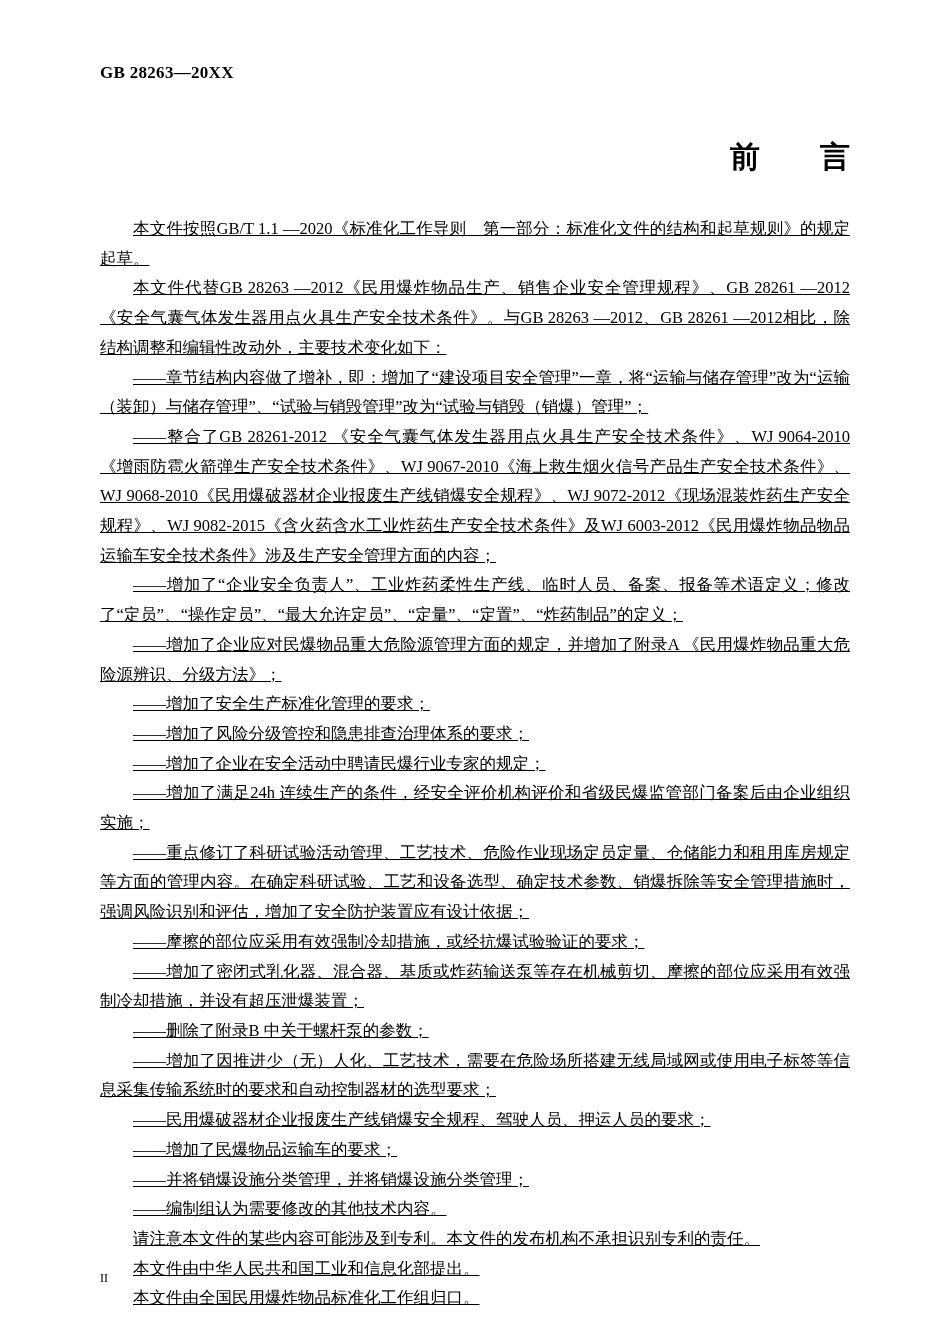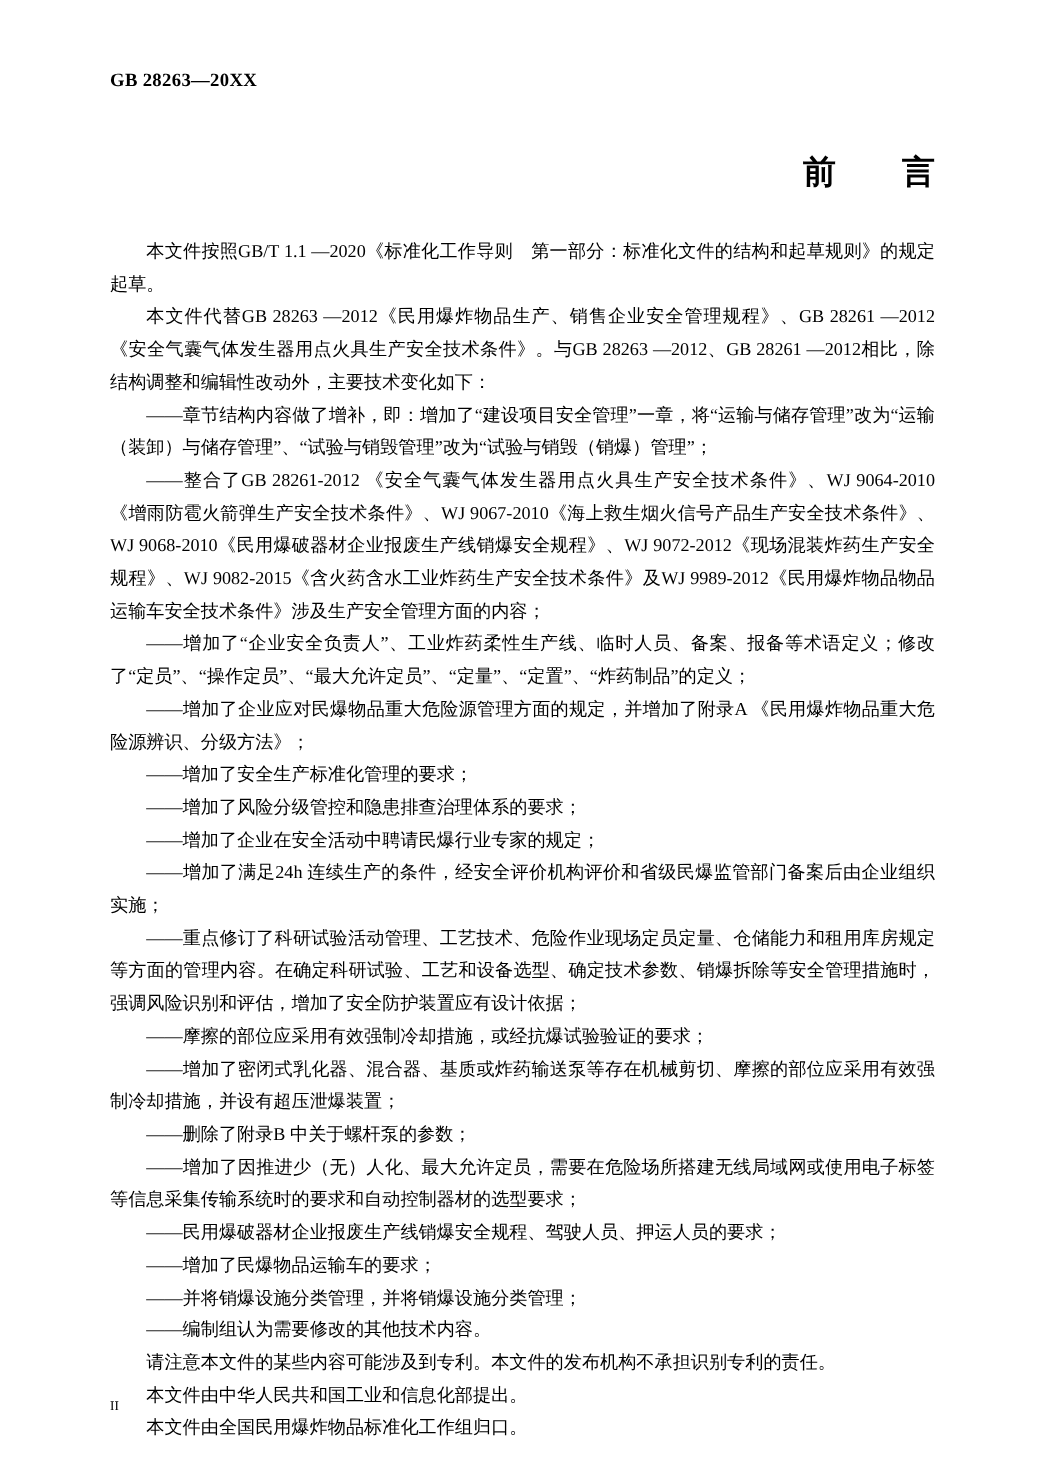--- a/index.html
+++ b/index.html
@@ -31,20 +31,21 @@
     font-weight: 700;
     line-height: 34px;
     font-family: "Liberation Serif", "DejaVu Serif", serif;
   }
   .doc-body {
     margin-top: 40px;
     font-size: 16.5px;
     line-height: 29.7px;
     text-align: justify;
     word-break: break-all;
+    text-decoration: underline;
   }
   .doc-body p {
     margin: 0;
     padding: 0;
     text-indent: 2em;
   }
   .page-number {
     position: absolute;
     left: 100px;
     bottom: 56px;
@@ -60,32 +61,32 @@
   <div class="doc-header">
     <span>GB 28263—20XX</span>
   </div>
 
   <h1 class="doc-title">前　　言</h1>
 
   <div class="doc-body">
     <p>本文件按照GB/T 1.1 —2020《标准化工作导则　第一部分：标准化文件的结构和起草规则》的规定起草。</p>
     <p>本文件代替GB 28263 —2012《民用爆炸物品生产、销售企业安全管理规程》、GB 28261 —2012《安全气囊气体发生器用点火具生产安全技术条件》。与GB 28263 —2012、GB 28261 —2012相比，除结构调整和编辑性改动外，主要技术变化如下：</p>
     <p>——章节结构内容做了增补，即：增加了“建设项目安全管理”一章，将“运输与储存管理”改为“运输（装卸）与储存管理”、“试验与销毁管理”改为“试验与销毁（销爆）管理”；</p>
-    <p>——整合了GB 28261-2012 《安全气囊气体发生器用点火具生产安全技术条件》、WJ 9064-2010《增雨防雹火箭弹生产安全技术条件》、WJ 9067-2010《海上救生烟火信号产品生产安全技术条件》、WJ 9068-2010《民用爆破器材企业报废生产线销爆安全规程》、WJ 9072-2012《现场混装炸药生产安全规程》、WJ 9082-2015《含火药含水工业炸药生产安全技术条件》及WJ 9989-2012《民用爆炸物品物品运输车安全技术条件》涉及生产安全管理方面的内容；</p>
+    <p>——整合了GB 28261-2012 《安全气囊气体发生器用点火具生产安全技术条件》、WJ 9064-2010《增雨防雹火箭弹生产安全技术条件》、WJ 9067-2010《海上救生烟火信号产品生产安全技术条件》、WJ 9068-2010《民用爆破器材企业报废生产线销爆安全规程》、WJ 9072-2012《现场混装炸药生产安全规程》、WJ 9082-2015《含火药含水工业炸药生产安全技术条件》及WJ 6003-2012《民用爆炸物品物品运输车安全技术条件》涉及生产安全管理方面的内容；</p>
     <p>——增加了“企业安全负责人”、工业炸药柔性生产线、临时人员、备案、报备等术语定义；修改了“定员”、“操作定员”、“最大允许定员”、“定量”、“定置”、“炸药制品”的定义；</p>
     <p>——增加了企业应对民爆物品重大危险源管理方面的规定，并增加了附录A 《民用爆炸物品重大危险源辨识、分级方法》；</p>
     <p>——增加了安全生产标准化管理的要求；</p>
     <p>——增加了风险分级管控和隐患排查治理体系的要求；</p>
     <p>——增加了企业在安全活动中聘请民爆行业专家的规定；</p>
     <p>——增加了满足24h 连续生产的条件，经安全评价机构评价和省级民爆监管部门备案后由企业组织实施；</p>
     <p>——重点修订了科研试验活动管理、工艺技术、危险作业现场定员定量、仓储能力和租用库房规定等方面的管理内容。在确定科研试验、工艺和设备选型、确定技术参数、销爆拆除等安全管理措施时，强调风险识别和评估，增加了安全防护装置应有设计依据；</p>
     <p>——摩擦的部位应采用有效强制冷却措施，或经抗爆试验验证的要求；</p>
     <p>——增加了密闭式乳化器、混合器、基质或炸药输送泵等存在机械剪切、摩擦的部位应采用有效强制冷却措施，并设有超压泄爆装置；</p>
     <p>——删除了附录B 中关于螺杆泵的参数；</p>
-    <p>——增加了因推进少（无）人化、最大允许定员，需要在危险场所搭建无线局域网或使用电子标签等信息采集传输系统时的要求和自动控制器材的选型要求；</p>
+    <p>——增加了因推进少（无）人化、工艺技术，需要在危险场所搭建无线局域网或使用电子标签等信息采集传输系统时的要求和自动控制器材的选型要求；</p>
     <p>——民用爆破器材企业报废生产线销爆安全规程、驾驶人员、押运人员的要求；</p>
     <p>——增加了民爆物品运输车的要求；</p>
     <p>——并将销爆设施分类管理，并将销爆设施分类管理；</p>
     <p>——编制组认为需要修改的其他技术内容。</p>
     <p>请注意本文件的某些内容可能涉及到专利。本文件的发布机构不承担识别专利的责任。</p>
     <p>本文件由中华人民共和国工业和信息化部提出。</p>
     <p>本文件由全国民用爆炸物品标准化工作组归口。</p>
   </div>
 
   <div class="page-number">II</div>

